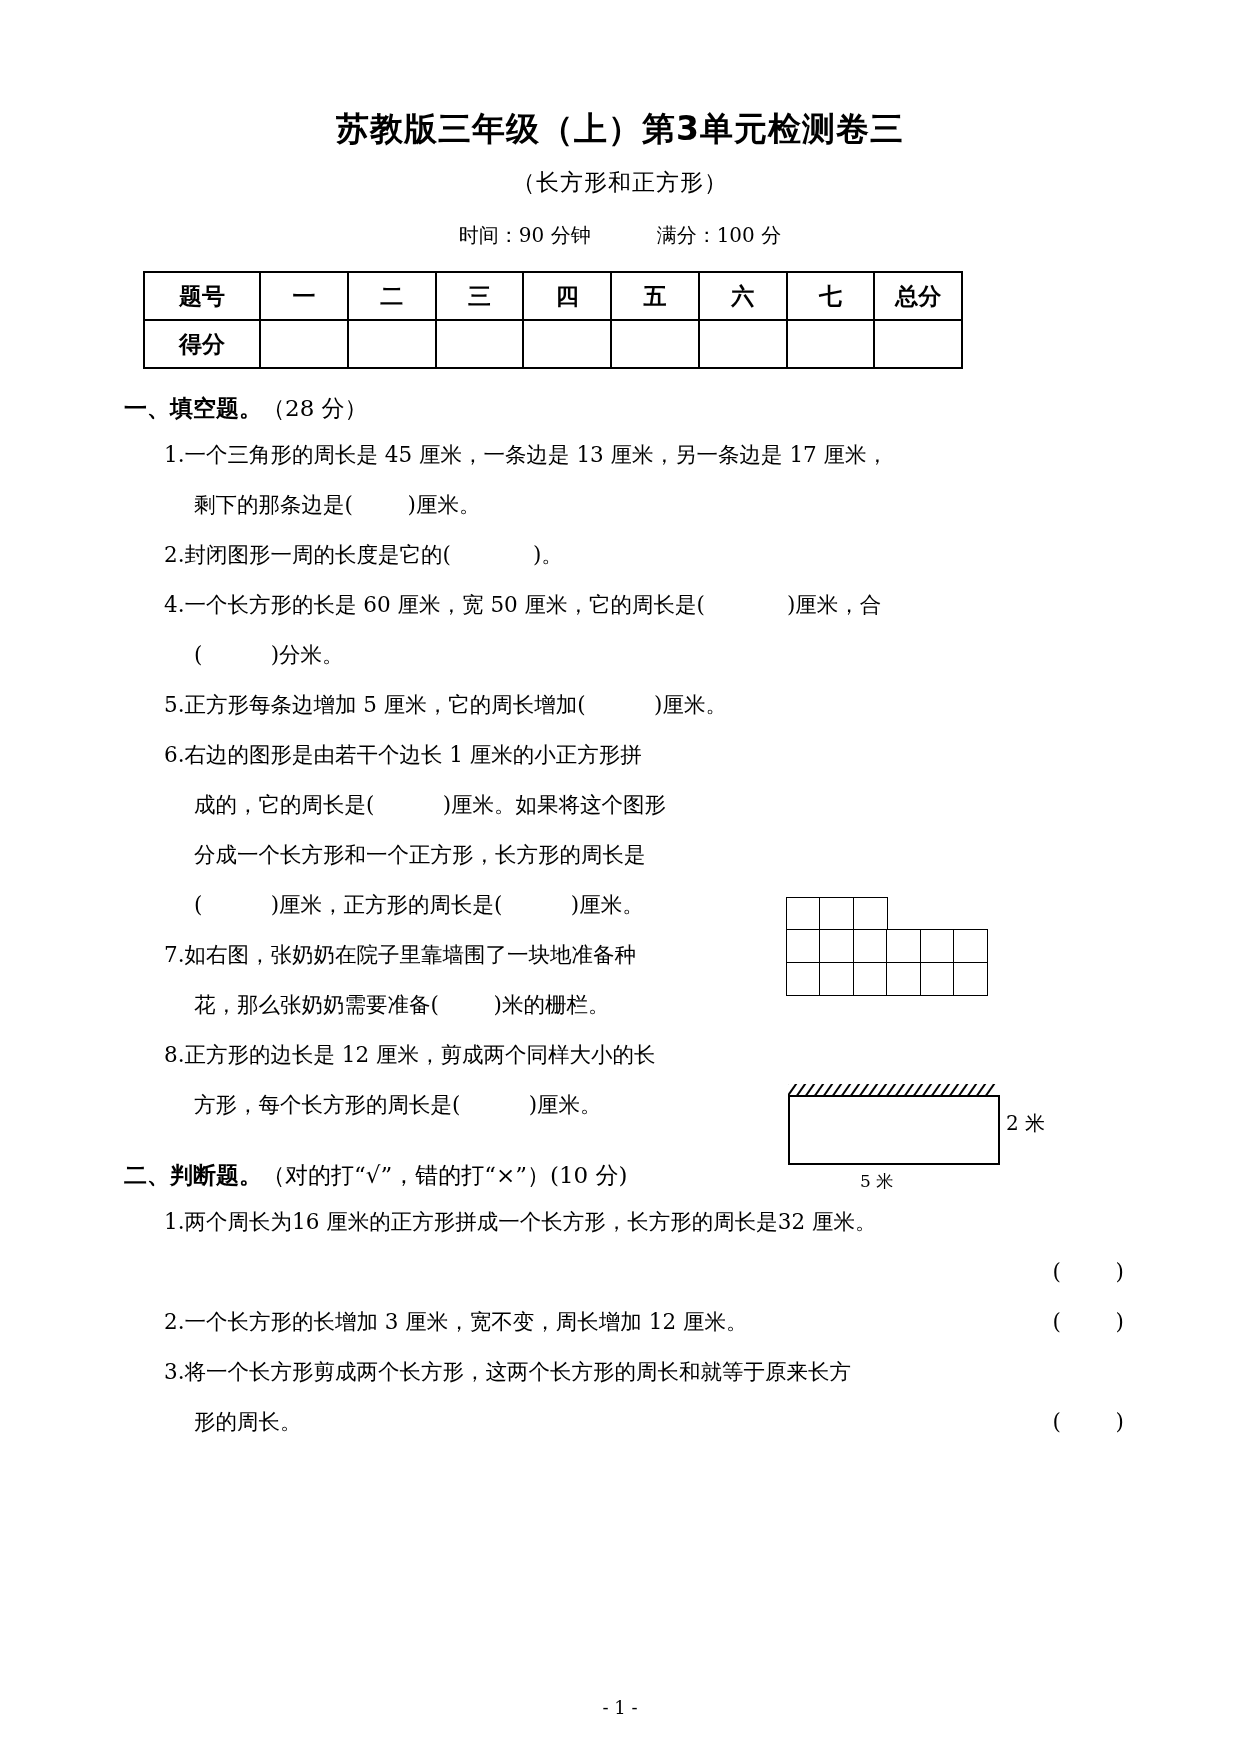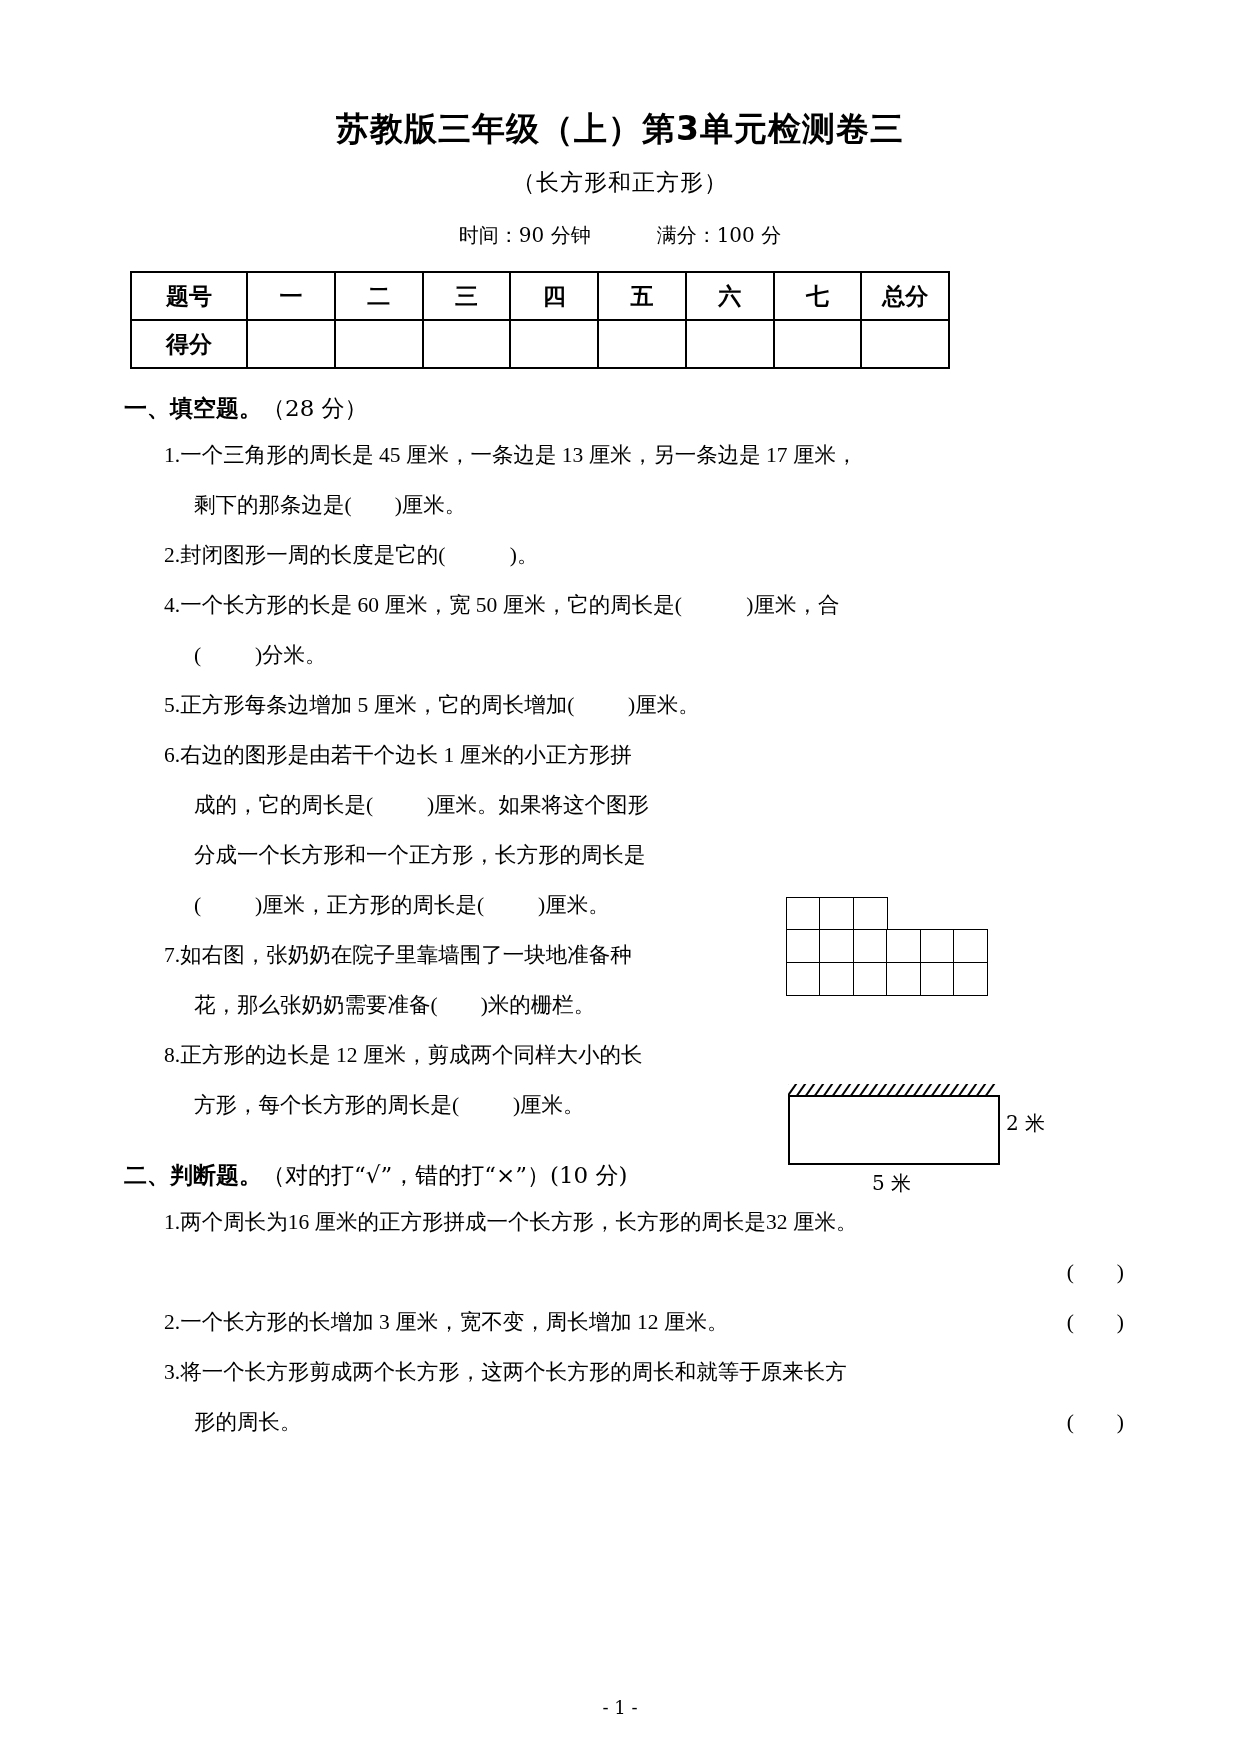--- a/index.html
+++ b/index.html
@@ -47,20 +47,21 @@
   .meta-item { white-space: nowrap; }
 
   
   .score-table-wrap {
     margin: 22px 110px 0 114px;
   }
   table.score-table {
     border-collapse: collapse;
     width: 820px;
     table-layout: fixed;
+    margin-left: 13px;
   }
   table.score-table td {
     border: 2px solid #000;
     height: 48px;
     text-align: center;
     vertical-align: middle;
     font-family: "DejaVu Sans", "Liberation Sans", sans-serif;
     font-weight: bold;
     font-size: 23px;
   }
@@ -79,21 +80,21 @@
   }
 
   .qlist { margin: 0; padding: 0; list-style: none; }
   .q {
     font-size: 21.5px;
     line-height: 50px;
     margin-left: 148px;
     margin-right: 100px;
     position: relative;
   }
-  .q .line { display: block; white-space: pre-wrap; font-family: Liberation Serif, serif; }
+  .q .line { display: block; white-space: pre-wrap; }
   .q .indent { padding-left: 30px; }
 
   
   .grid-fig {
     position: absolute;
     left: 786px;
     top: 897px;
   }
   .grid-row { display: flex; }
   .grid-cell {
@@ -137,23 +138,23 @@
   }
   .label-2m {
     position: absolute;
     left: 218px;
     top: 26px;
     font-size: 20px;
     white-space: nowrap;
   }
   .label-5m {
     position: absolute;
-    left: 84px;
+    left: 72px;
     top: 86px;
-    font-size: 20px;
+    font-size: 17px;
     white-space: nowrap;
   }
 
   .page-num {
     position: absolute;
     bottom: 36px;
     left: 0;
     width: 100%;
     text-align: center;
     font-size: 18px;

